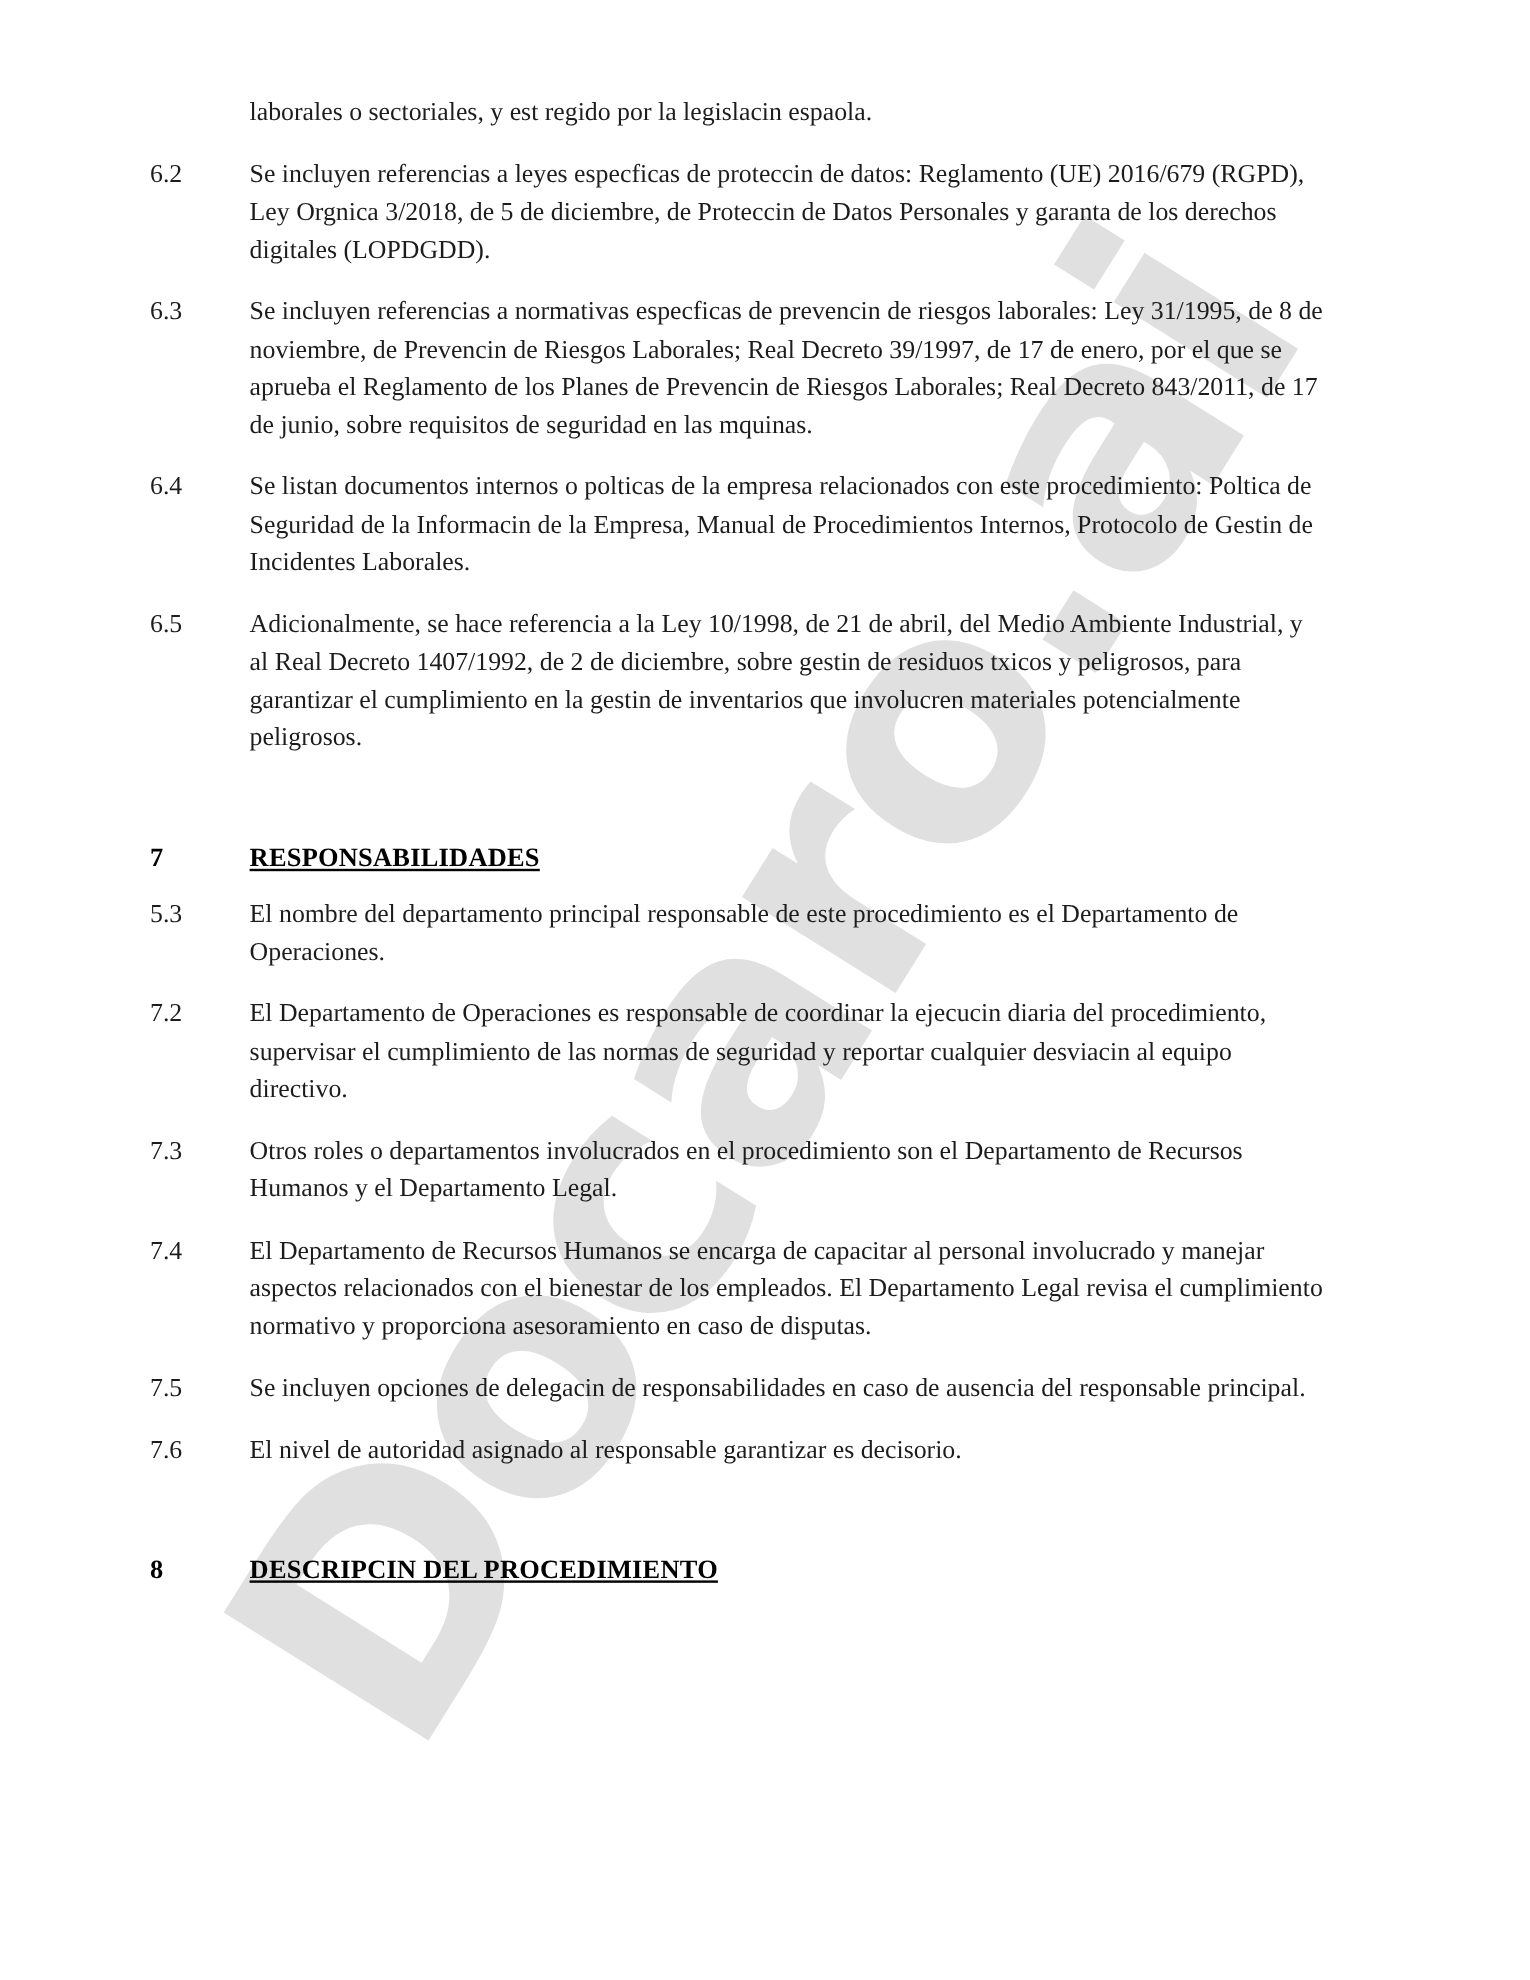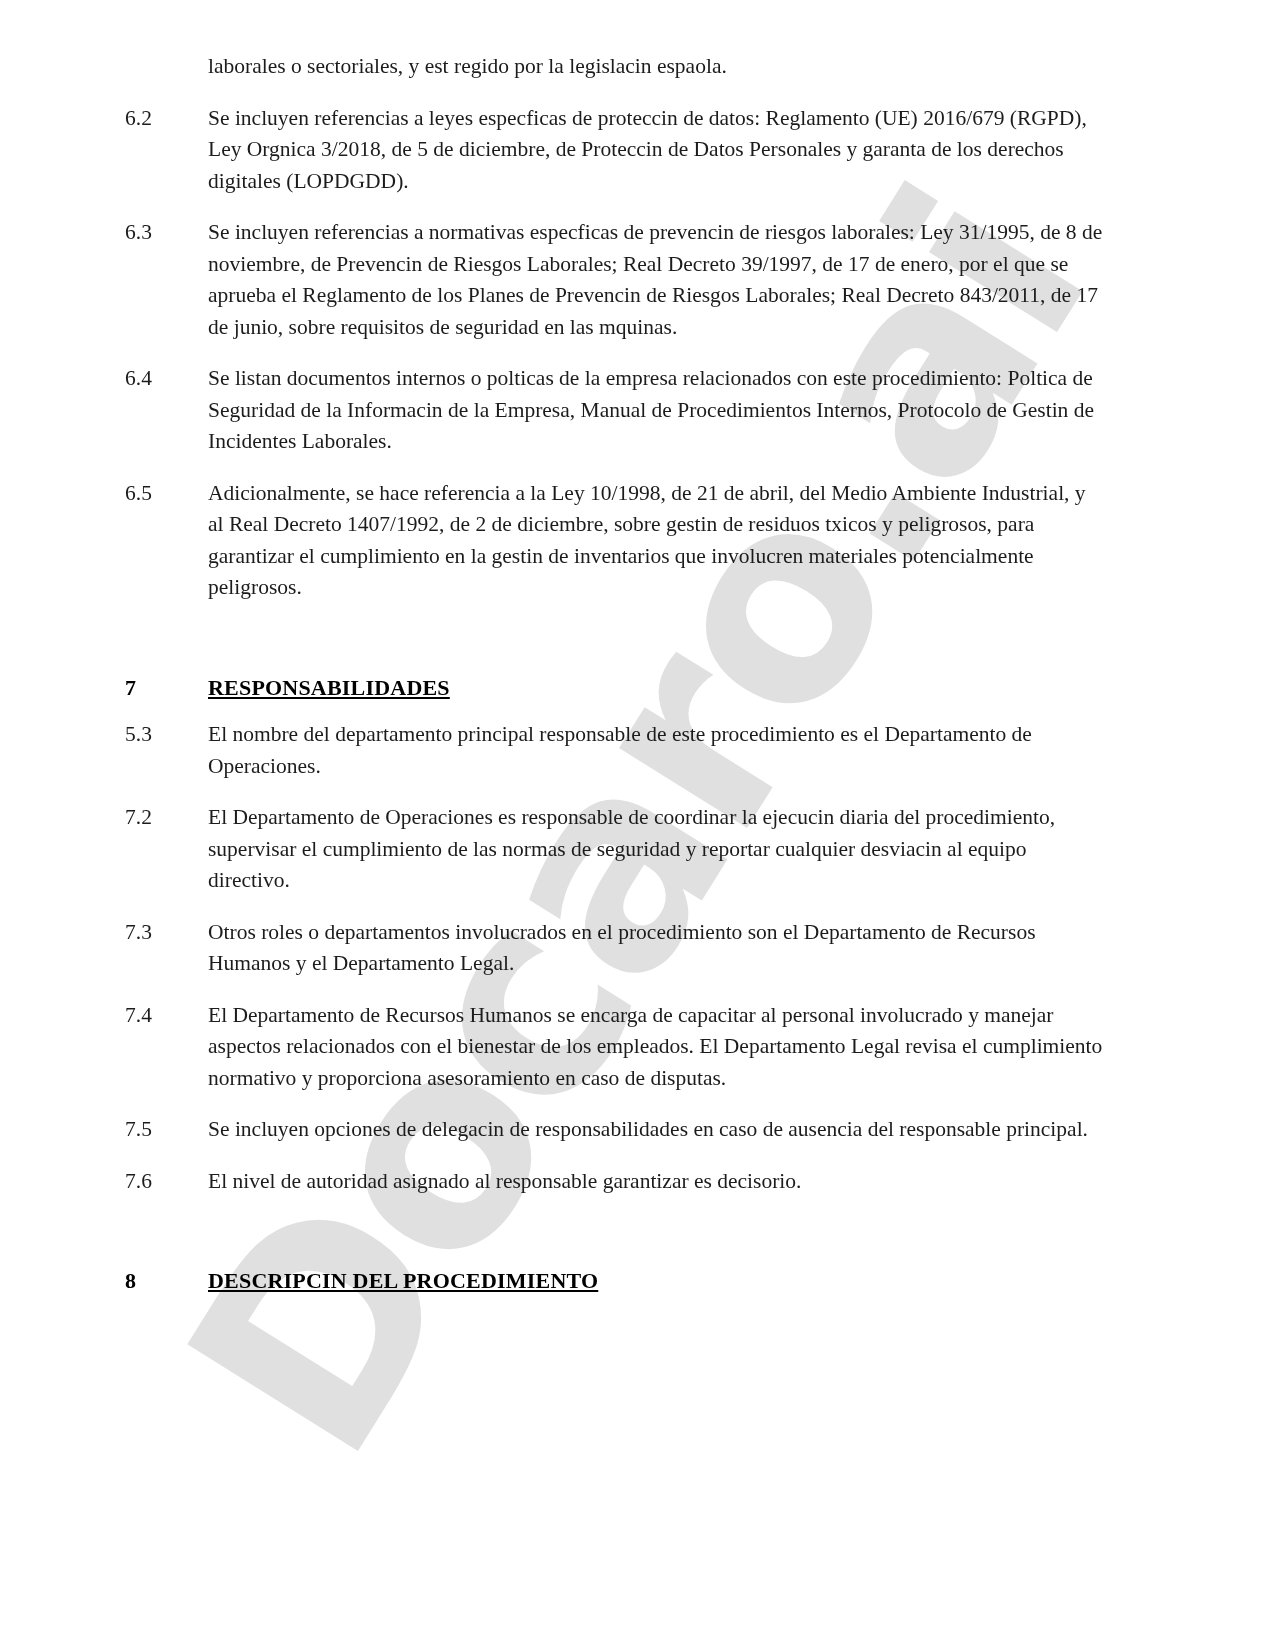--- a/index.html
+++ b/index.html
@@ -27,21 +27,21 @@
     line-height: 1;
     letter-spacing: -8px;
     color: #e0e0e0;
     white-space: nowrap;
     z-index: 0;
     user-select: none;
   }
   .content {
     position: relative;
     z-index: 1;
-    padding: 51px 170px 0 125px;
+    padding: 78px 170px 0 125px;
     font-size: 21.5px;
     line-height: 31.5px;
   }
   .row {
     display: flex;
     align-items: flex-start;
     margin: 0 0 20px 0;
   }
   .num {
     flex: 0 0 60px;

